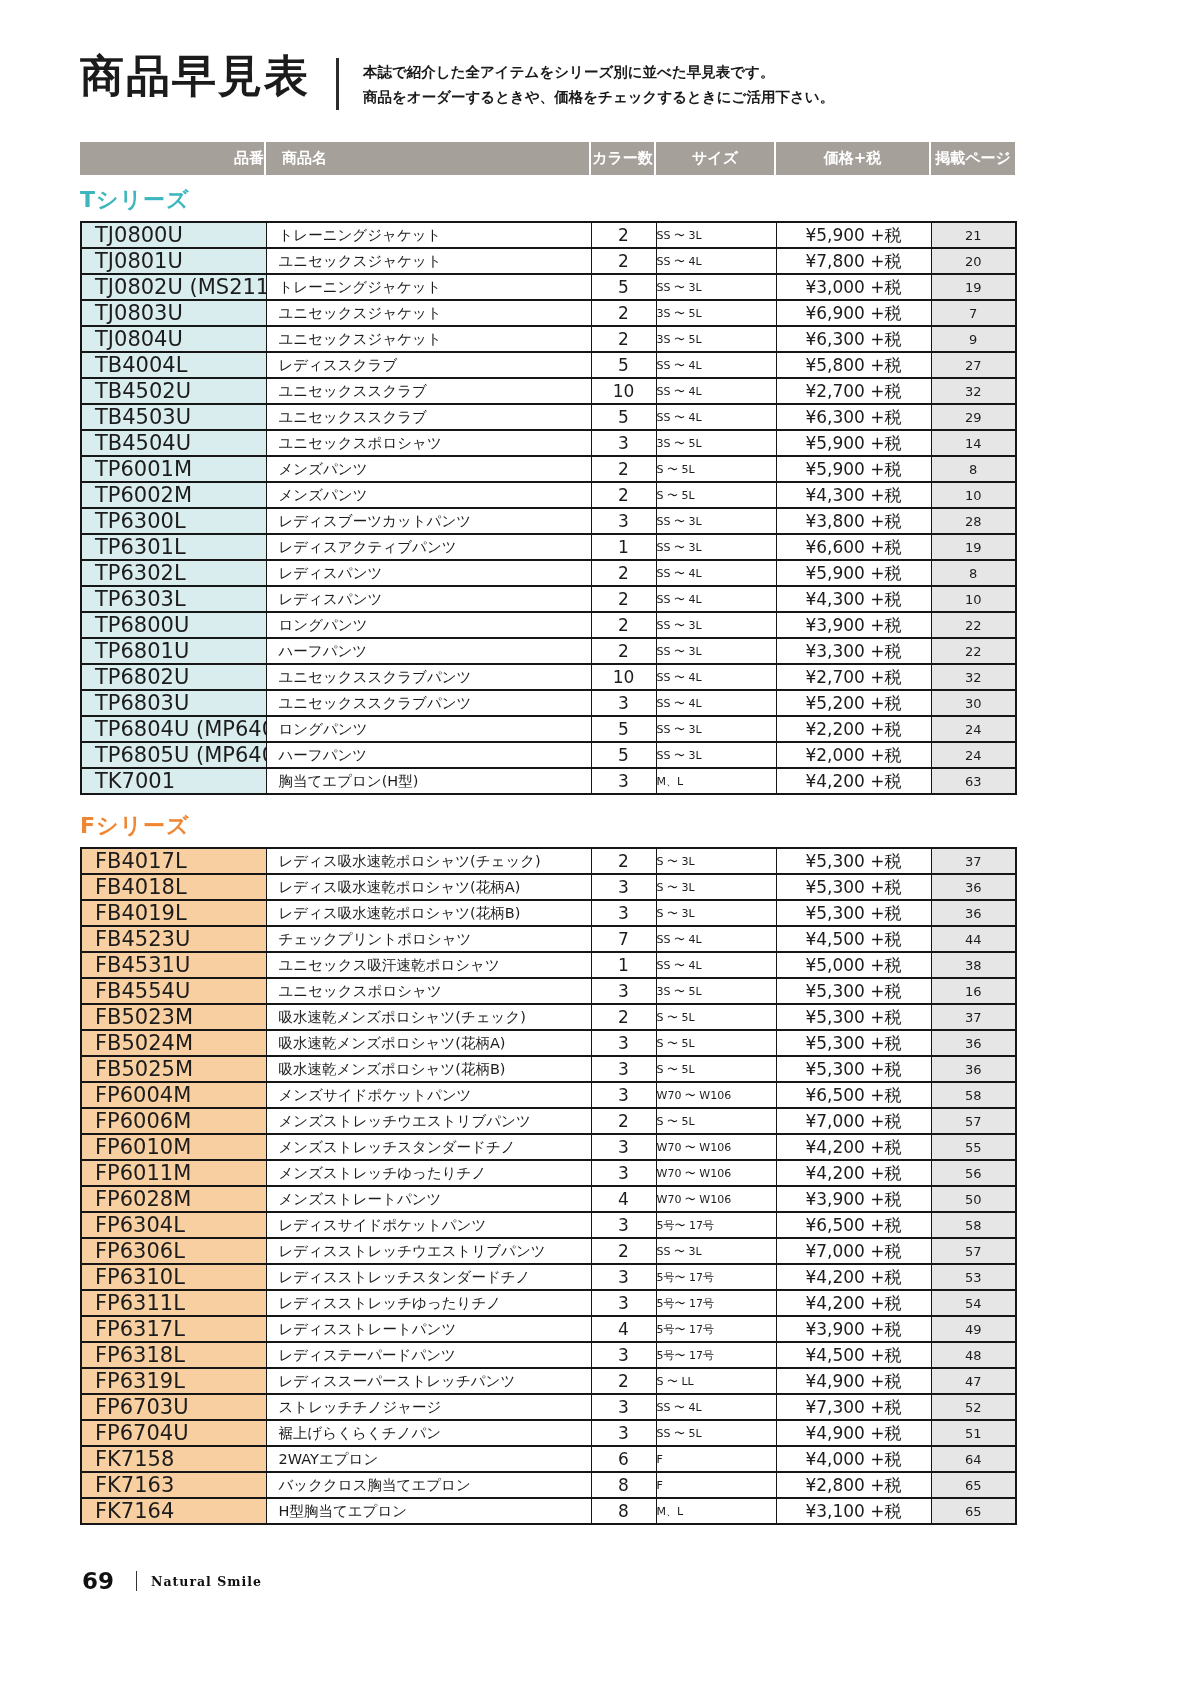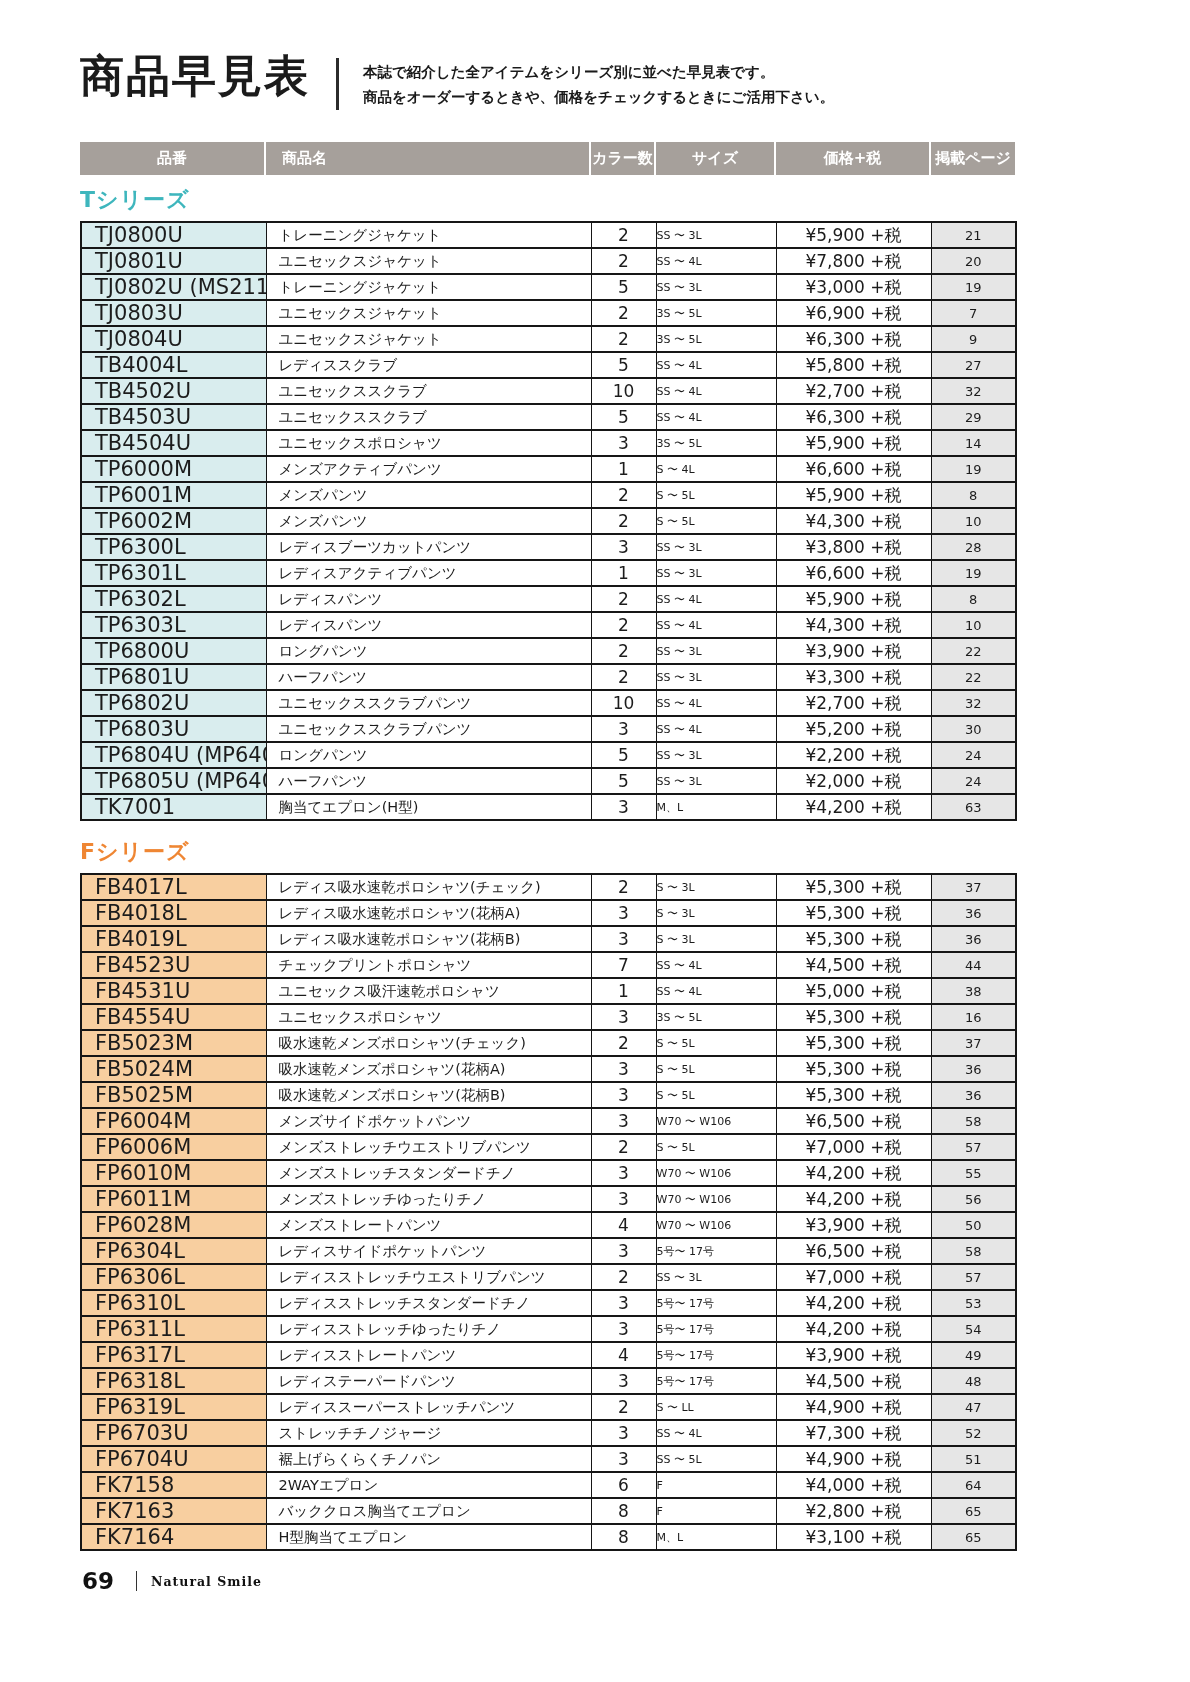--- a/index.html
+++ b/index.html
@@ -38,21 +38,21 @@
   col.w-page   { width: 85px;  }
 
   .header-table { margin-top: 24px; }
   .header-table th {
     background: #a6a09b; color: #ffffff;
     font-size: 15px; font-weight: bold;
     height: 33px; border-right: 2px solid #ffffff;
     text-align: center; vertical-align: middle;
   }
   .header-table th:last-child { border-right: none; }
-  .header-table th.c-code { text-align: center; }
+  .header-table th.c-code { text-align: right; }
   .header-table th.c-name { text-align: left; padding-left: 16px; }
 
   .section-title { font-size: 22px; font-weight: bold; letter-spacing: 1px; }
   .t-series .section-title { color: #3eb6bd; margin-top: 10px; }
   .f-series .section-title { color: #ef8633; margin-top: 16px; }
   .series .catalog-table { margin-top: 6px; }
 
   .series td {
     border: 1px solid #161616;
     border-top-width: 2px; border-bottom-width: 2px;
@@ -191,28 +191,20 @@
   </tr>
           <tr>
     <td class="c-code">TB4504U</td>
     <td class="c-name">ユニセックスポロシャツ</td>
     <td class="c-colors">3</td>
     <td class="c-size">3S 〜 5L</td>
     <td class="c-price">¥5,900 +税</td>
     <td class="c-page">14</td>
   </tr>
           <tr>
-    <td class="c-code">TP6000M</td>
-    <td class="c-name">メンズアクティブパンツ</td>
-    <td class="c-colors">1</td>
-    <td class="c-size">S 〜 4L</td>
-    <td class="c-price">¥6,600 +税</td>
-    <td class="c-page">19</td>
-  </tr>
-          <tr>
     <td class="c-code">TP6001M</td>
     <td class="c-name">メンズパンツ</td>
     <td class="c-colors">2</td>
     <td class="c-size">S 〜 5L</td>
     <td class="c-price">¥5,900 +税</td>
     <td class="c-page">8</td>
   </tr>
           <tr>
     <td class="c-code">TP6002M</td>
     <td class="c-name">メンズパンツ</td>

